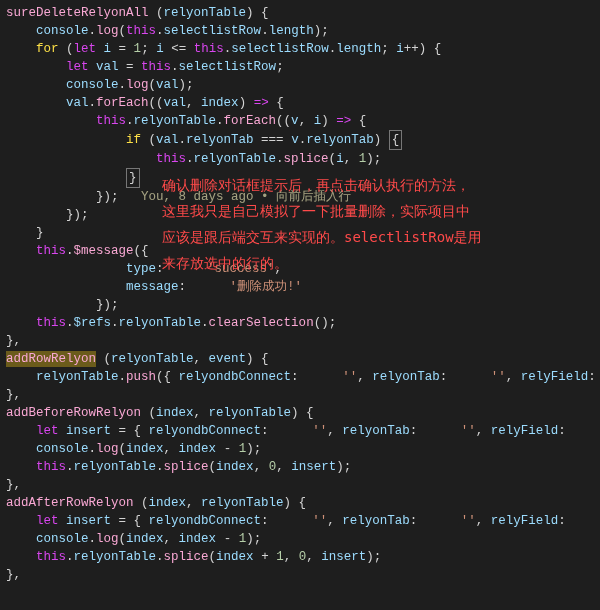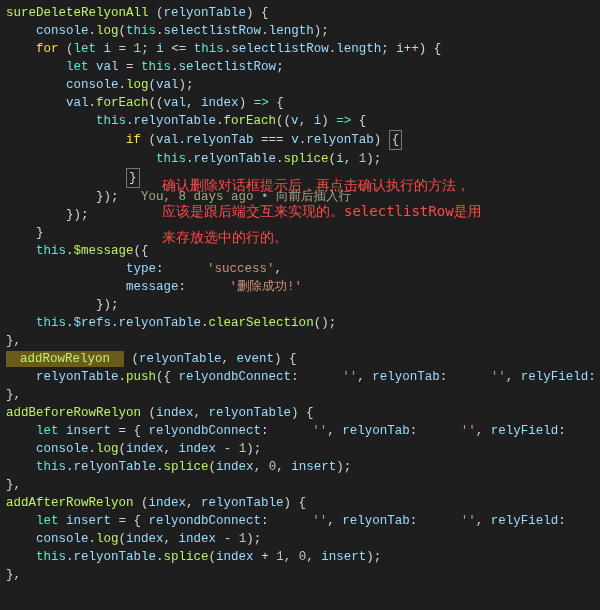--- a/index.html
+++ b/index.html
@@ -1,33 +1,34 @@
 <!DOCTYPE html>
 <html><head>
 <meta charset="utf-8">
 <style>
   html,body{margin:0;padding:0;background:#1e1e1e;color:#d4d4d4;font-family:Consolas,'Courier New',monospace;font-size:12.5px;line-height:18px;}
   .editor{white-space:pre;padding:4px 2px 4px 6px;position:relative;width:600px;height:610px;box-sizing:border-box;overflow:hidden;}
   .line{display:block;min-height:18px;}
-  .kw{color:#5eead4;}
+  .kw{color:#d946ef;}
   .kw2{color:#fde047;}
   .st{color:#ce9178;margin-left:36px;}
   .nm{color:#b5cea8;}
-  .fn{color:#bef264;}
+  .fn{color:#f9a8d4;}
   .pr{color:#9cdcfe;}
   .cm{color:#fef9c3;opacity:0.6;}
   .op{color:#d4d4d4;}
   .pc{color:#d4d4d4;}
-  .hl{background:#6b5b1b;padding:1px 14px;margin-top:13px;}
+  .hl{background:#6b5b1b;padding:1px 0;margin-top:13px;}
   .box{border:1px solid #777;display:inline-block;padding:0 2px;background:#1e1e1e;}
   .anno{position:absolute;left:162px;top:172px;width:370px;color:#ff4a4a;font-size:14px;line-height:26px;white-space:normal;font-family:Consolas,'Microsoft YaHei',monospace;}
   .anno span{display:block;}
 </style>
 </head>
 <body>
 
 <div class="editor" id="editor"><div class="line"><span class="fn">sureDeleteRelyonAll</span><span class="op"> (</span><span class="pr">relyonTable</span><span class="op">) {</span></div><div class="line">    <span class="pr">console</span><span class="op">.</span><span class="fn">log</span><span class="op">(</span><span class="kw">this</span><span class="op">.</span><span class="pr">selectlistRow</span><span class="op">.</span><span class="pr">length</span><span class="op">);</span></div><div class="line">    <span class="kw2">for</span><span class="op"> (</span><span class="kw">let</span><span class="op"> </span><span class="pr">i</span><span class="op"> = </span><span class="nm">1</span><span class="op">; </span><span class="pr">i</span><span class="op"> &lt;= </span><span class="kw">this</span><span class="op">.</span><span class="pr">selectlistRow</span><span class="op">.</span><span class="pr">length</span><span class="op">; </span><span class="pr">i</span><span class="op">++) {</span></div><div class="line">        <span class="kw">let</span><span class="op"> </span><span class="pr">val</span><span class="op"> = </span><span class="kw">this</span><span class="op">.</span><span class="pr">selectlistRow</span><span class="op">;</span></div><div class="line">        <span class="pr">console</span><span class="op">.</span><span class="fn">log</span><span class="op">(</span><span class="pr">val</span><span class="op">);</span></div><div class="line">        <span class="pr">val</span><span class="op">.</span><span class="fn">forEach</span><span class="op">((</span><span class="pr">val</span><span class="op">, </span><span class="pr">index</span><span class="op">) </span><span class="kw">=&gt;</span><span class="op"> {</span></div><div class="line">            <span class="kw">this</span><span class="op">.</span><span class="pr">relyonTable</span><span class="op">.</span><span class="fn">forEach</span><span class="op">((</span><span class="pr">v</span><span class="op">, </span><span class="pr">i</span><span class="op">) </span><span class="kw">=&gt;</span><span class="op"> {</span></div><div class="line">                <span class="kw2">if</span><span class="op"> (</span><span class="pr">val</span><span class="op">.</span><span class="pr">relyonTab</span><span class="op"> === </span><span class="pr">v</span><span class="op">.</span><span class="pr">relyonTab</span><span class="op">) </span><span class="box">{</span></div><div class="line">                    <span class="kw">this</span><span class="op">.</span><span class="pr">relyonTable</span><span class="op">.</span><span class="fn">splice</span><span class="op">(</span><span class="pr">i</span><span class="op">, </span><span class="nm">1</span><span class="op">);</span></div><div class="line">                <span class="box">}</span></div><div class="line">            <span class="op">});   </span><span class="cm">You, 8 days ago • 向前后插入行</span></div><div class="line">        <span class="op">});</span></div><div class="line">    <span class="pc">}</span></div><div class="line">    <span class="kw">this</span><span class="op">.</span><span class="fn">$message</span><span class="op">({</span></div><div class="line">                <span class="pr">type</span><span class="op">: </span><span class="st">'success'</span><span class="op">,</span></div><div class="line">                <span class="pr">message</span><span class="op">: </span><span class="st">'删除成功!'</span></div><div class="line">            <span class="op">});</span></div><div class="line">    <span class="kw">this</span><span class="op">.</span><span class="pr">$refs</span><span class="op">.</span><span class="pr">relyonTable</span><span class="op">.</span><span class="fn">clearSelection</span><span class="op">();</span></div><div class="line"><span class="op">},</span></div><div class="line"><span class="hl fn">addRowRelyon</span><span class="op"> (</span><span class="pr">relyonTable</span><span class="op">, </span><span class="pr">event</span><span class="op">) {</span></div><div class="line">    <span class="pr">relyonTable</span><span class="op">.</span><span class="fn">push</span><span class="op">({ </span><span class="pr">relyondbConnect</span><span class="op">: </span><span class="st">''</span><span class="op">, </span><span class="pr">relyonTab</span><span class="op">: </span><span class="st">''</span><span class="op">, </span><span class="pr">relyField</span><span class="op">: </span><span class="st">''</span><span class="op"> });</span></div><div class="line"><span class="op">},</span></div><div class="line"><span class="fn">addBeforeRowRelyon</span><span class="op"> (</span><span class="pr">index</span><span class="op">, </span><span class="pr">relyonTable</span><span class="op">) {</span></div><div class="line">    <span class="kw">let</span><span class="op"> </span><span class="pr">insert</span><span class="op"> = { </span><span class="pr">relyondbConnect</span><span class="op">: </span><span class="st">''</span><span class="op">, </span><span class="pr">relyonTab</span><span class="op">: </span><span class="st">''</span><span class="op">, </span><span class="pr">relyField</span><span class="op">: </span><span class="st">''</span><span class="op"> };</span></div><div class="line">    <span class="pr">console</span><span class="op">.</span><span class="fn">log</span><span class="op">(</span><span class="pr">index</span><span class="op">, </span><span class="pr">index</span><span class="op"> - </span><span class="nm">1</span><span class="op">);</span></div><div class="line">    <span class="kw">this</span><span class="op">.</span><span class="pr">relyonTable</span><span class="op">.</span><span class="fn">splice</span><span class="op">(</span><span class="pr">index</span><span class="op">, </span><span class="nm">0</span><span class="op">, </span><span class="pr">insert</span><span class="op">);</span></div><div class="line"><span class="op">},</span></div><div class="line"><span class="fn">addAfterRowRelyon</span><span class="op"> (</span><span class="pr">index</span><span class="op">, </span><span class="pr">relyonTable</span><span class="op">) {</span></div><div class="line">    <span class="kw">let</span><span class="op"> </span><span class="pr">insert</span><span class="op"> = { </span><span class="pr">relyondbConnect</span><span class="op">: </span><span class="st">''</span><span class="op">, </span><span class="pr">relyonTab</span><span class="op">: </span><span class="st">''</span><span class="op">, </span><span class="pr">relyField</span><span class="op">: </span><span class="st">''</span><span class="op"> };</span></div><div class="line">    <span class="pr">console</span><span class="op">.</span><span class="fn">log</span><span class="op">(</span><span class="pr">index</span><span class="op">, </span><span class="pr">index</span><span class="op"> - </span><span class="nm">1</span><span class="op">);</span></div><div class="line">    <span class="kw">this</span><span class="op">.</span><span class="pr">relyonTable</span><span class="op">.</span><span class="fn">splice</span><span class="op">(</span><span class="pr">index</span><span class="op"> + </span><span class="nm">1</span><span class="op">, </span><span class="nm">0</span><span class="op">, </span><span class="pr">insert</span><span class="op">);</span></div><div class="line"><span class="op">},</span></div></div>
 
 <div class="anno" id="anno">
     <span>确认删除对话框提示后，再点击确认执行的方法，</span>
+    <span>这里我只是自己模拟了一下批量删除，实际项目中</span>
     <span>应该是跟后端交互来实现的。selectlistRow是用</span>
     <span>来存放选中的行的。</span>
   </div>
 
 </body></html>

